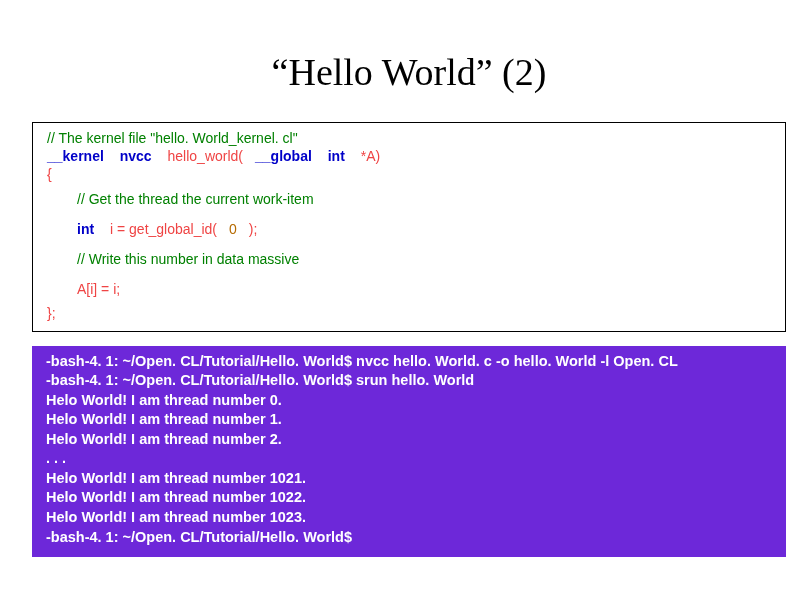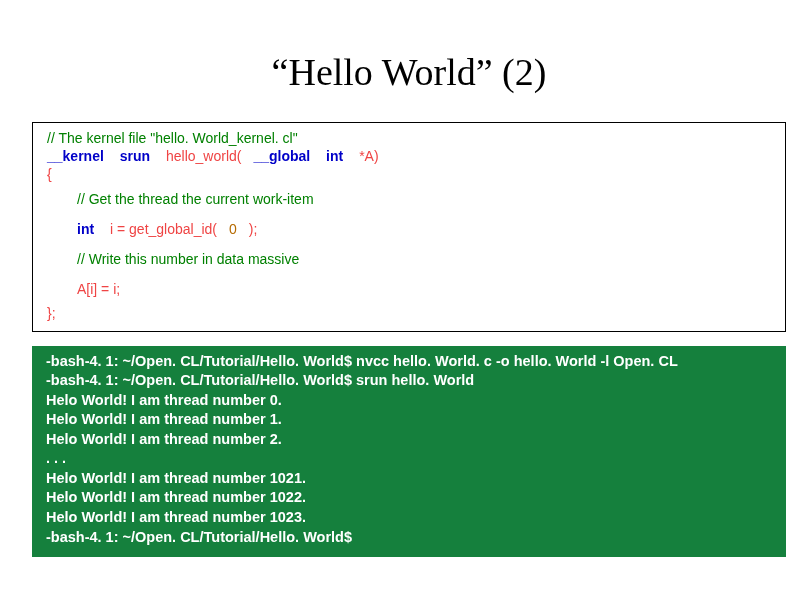--- a/index.html
+++ b/index.html
@@ -29,37 +29,37 @@
     white-space: pre;
     overflow: hidden;
   }
   .c-green { color: #008000; }
   .c-blue  { color: #0000c8; font-weight: bold; text-align: right; }
   .c-teal  { color: #ef4444; }
   .c-orange{ color: #b56a00; }
   .indent1 { padding-left: 24px; display: inline-block; }
   .term-box {
     margin: 0 20px 0 20px;
-    background: #15803d;
+    background: #6d28d9;
     color: #ffffff;
     font-family: Arial, Helvetica, sans-serif;
     font-size: 14.5px;
     font-weight: bold;
     line-height: 1.35;
     padding: 6px 7px 10px 8px;
     white-space: pre-wrap;
   }
 </style>
 </head>
 <body>
 
 <div class="title">“Hello World” (2)</div>
 
 <div class="code-box"><span class="c-green">// The kernel file "hello. World_kernel. cl"</span>
-<span class="c-blue">__kernel</span><span class="c-blue"> srun </span><span class="c-teal">hello_world(</span><span class="c-blue">__global</span><span class="c-blue"> int </span><span class="c-teal">*A)</span>
+<span class="c-blue">__kernel</span><span class="c-blue"> nvcc </span><span class="c-teal">hello_world(</span><span class="c-blue">__global</span><span class="c-blue"> int </span><span class="c-teal">*A)</span>
 <span class="c-teal">{</span>
 <span class="indent1"><span class="c-green">// Get the thread the current work-item</span></span>
 <span class="indent1"><span class="c-blue">int </span><span class="c-teal">i = get_global_id(</span><span class="c-orange">0</span><span class="c-teal">);</span></span>
 <span class="indent1"><span class="c-green">// Write this number in data massive</span></span>
 <span class="indent1"><span class="c-teal">A[i] = i;</span></span>
 <span class="c-teal">};</span></div>
 
 <div class="term-box"><span>-bash-4. 1: ~/Open. CL/Tutorial/Hello. World$ nvcc hello. World. c -o hello. World -l Open. CL</span>
 <span>-bash-4. 1: ~/Open. CL/Tutorial/Hello. World$ srun hello. World</span>
 <span>Helo World! I am thread number 0.</span>

